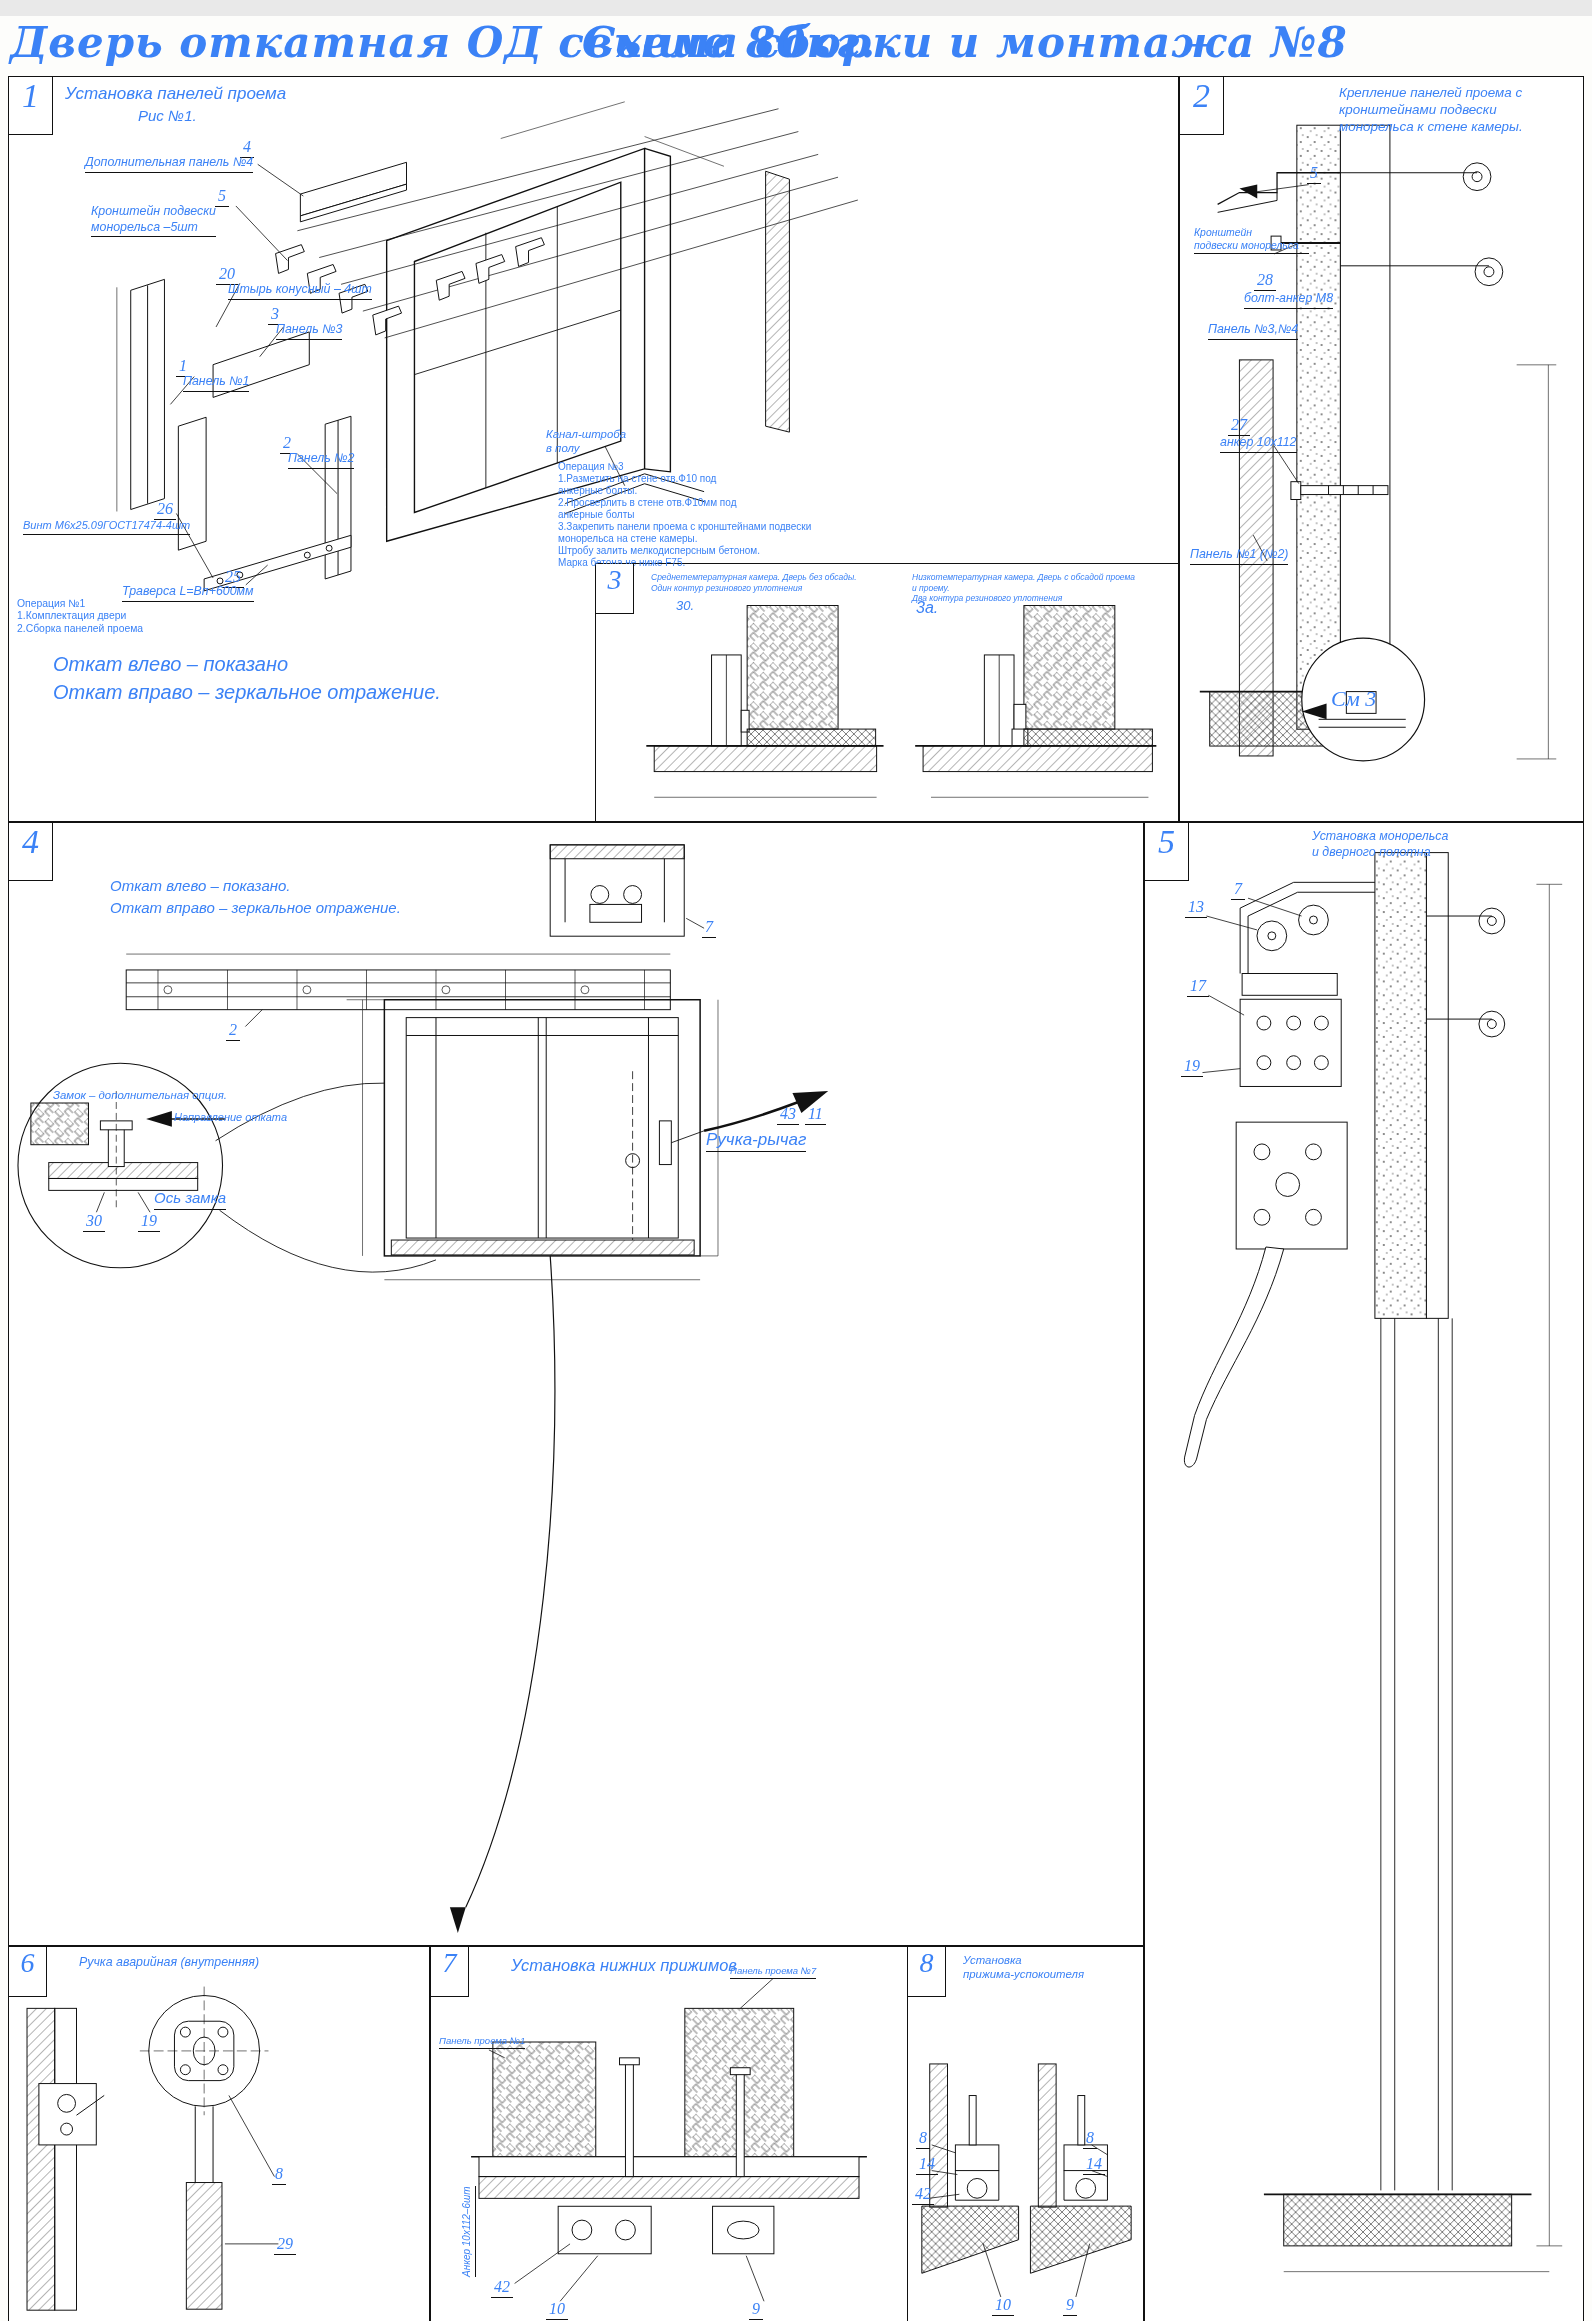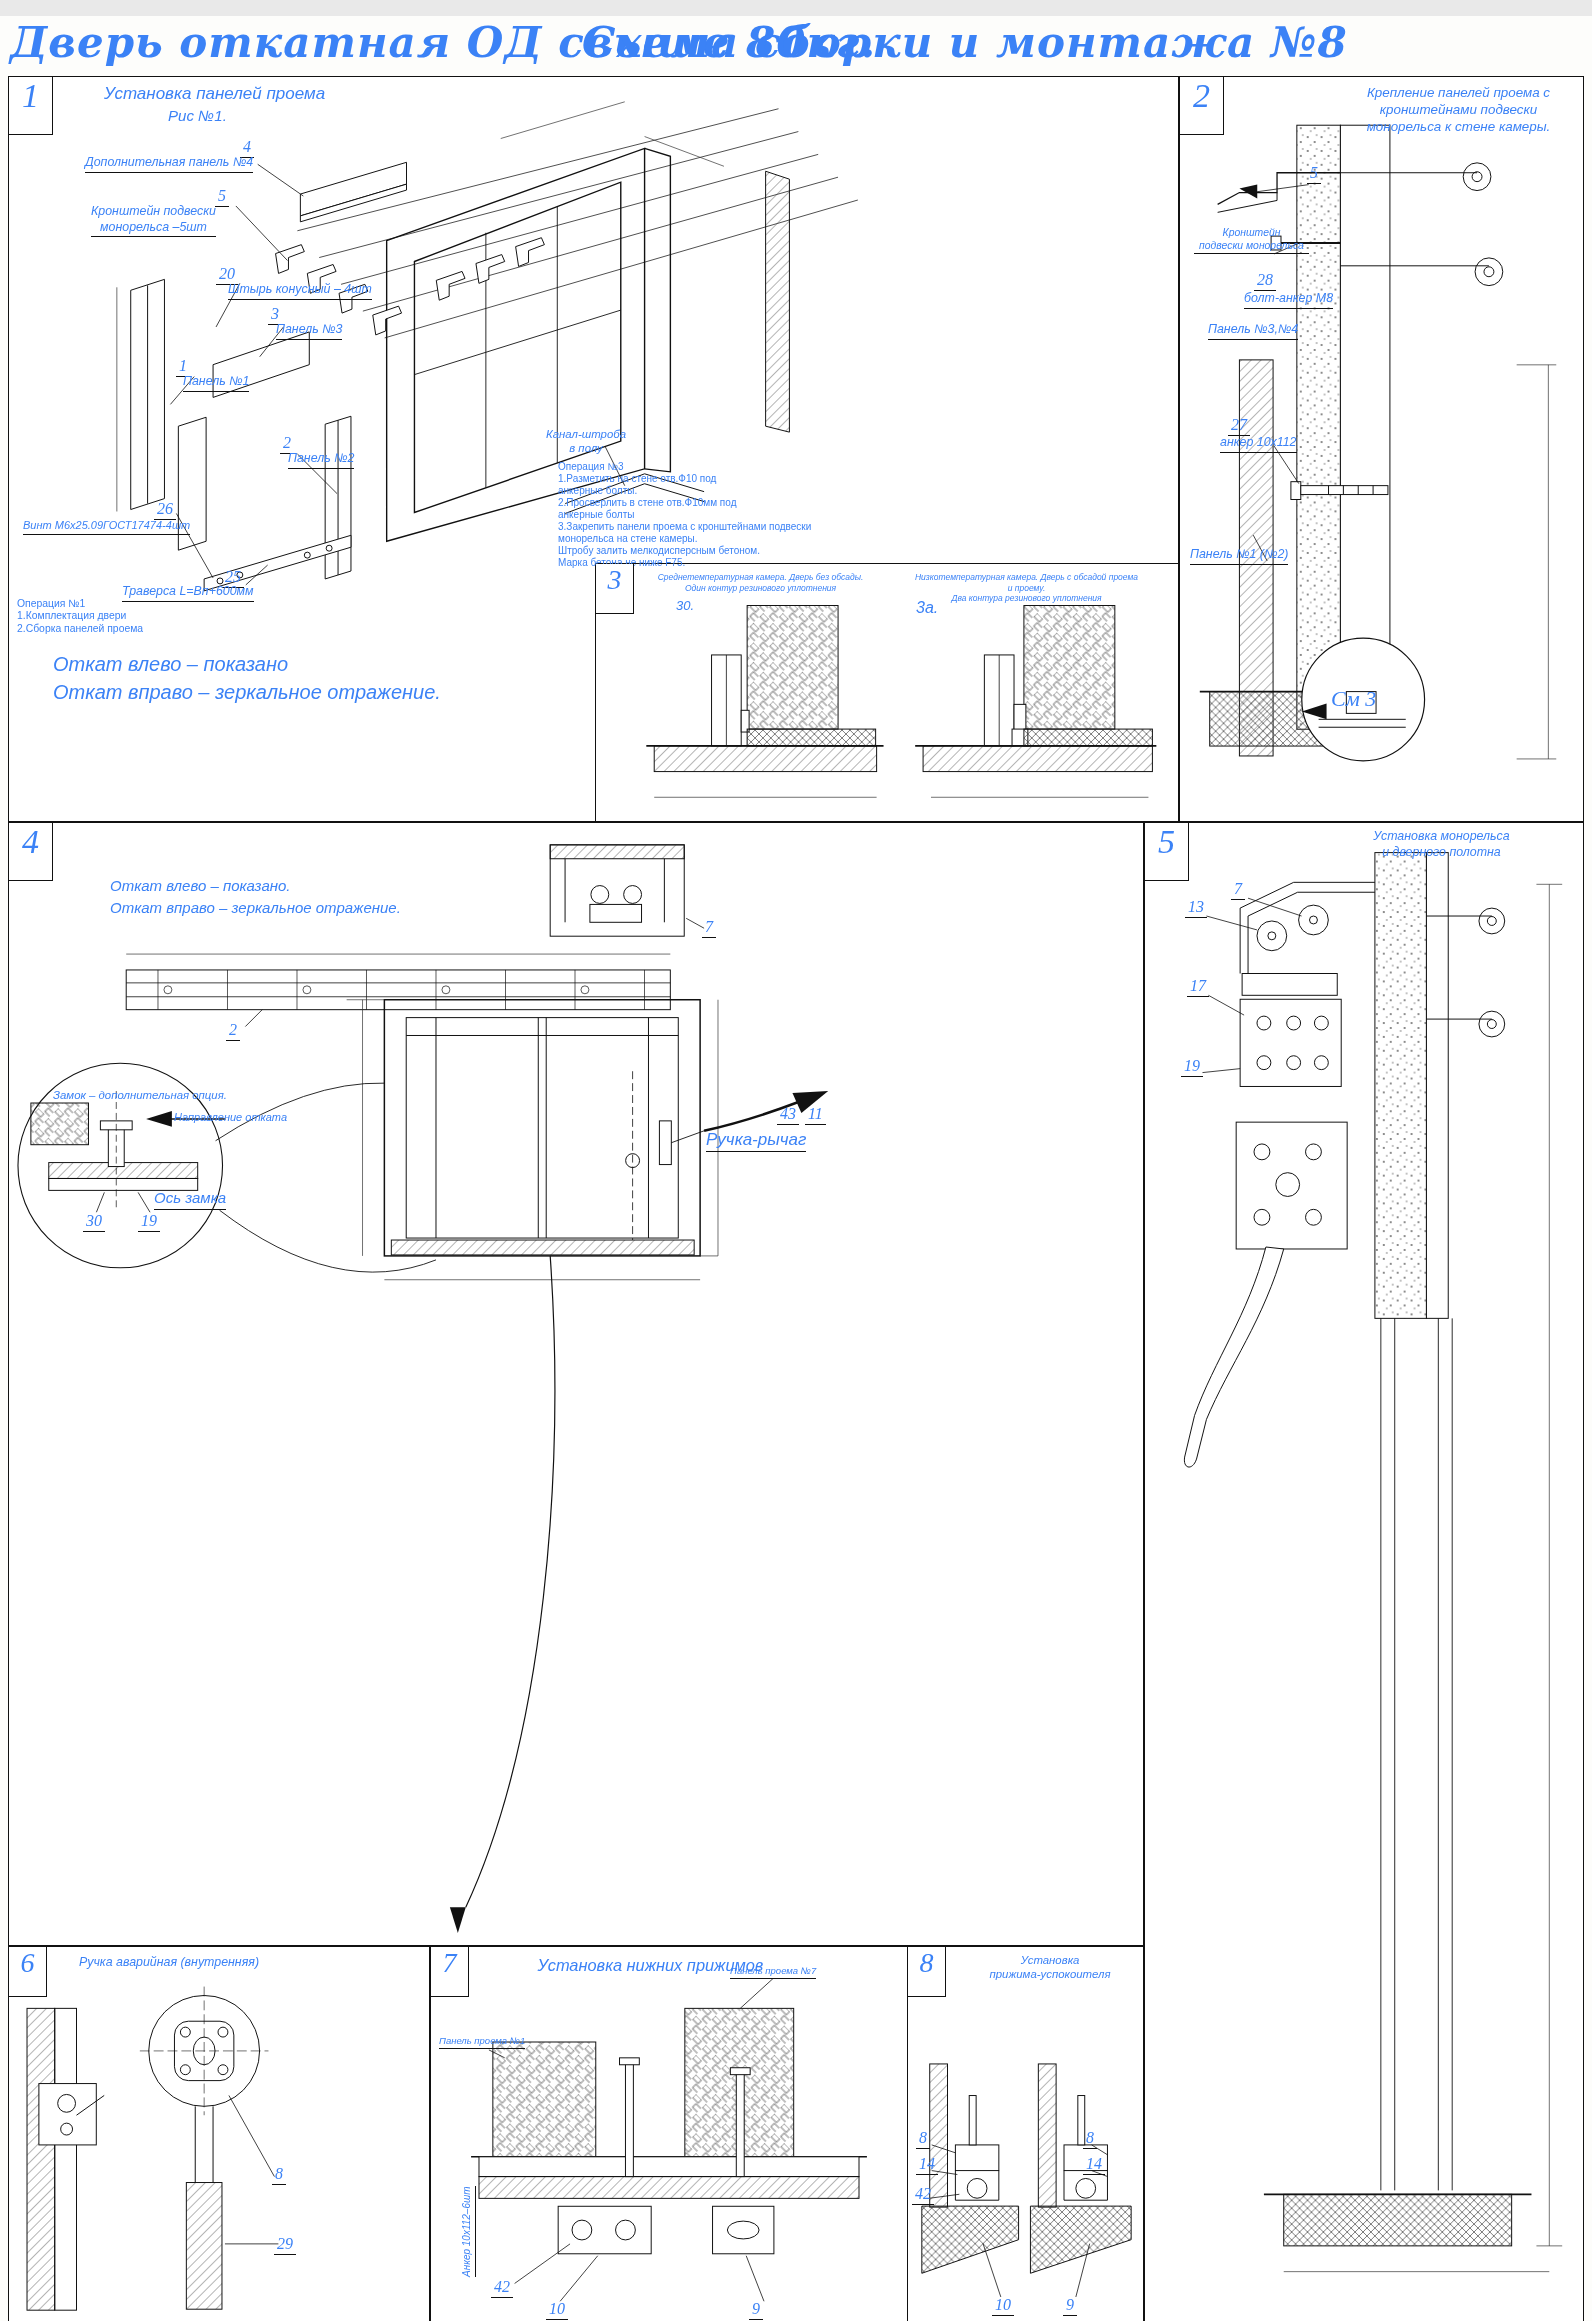--- a/index.html
+++ b/index.html
@@ -14,21 +14,21 @@
          border-bottom:1.5px solid #111;display:flex;align-items:flex-start;justify-content:center;
          font:italic 34px "Liberation Serif",serif;background:#fff;z-index:3}
   .badge.sm{width:38px;height:50px;font-size:28px}
   .hd{position:absolute;font-style:italic;font-size:17px;white-space:pre-line;line-height:1.25;z-index:2}
   .lbl{position:absolute;font-style:italic;font-size:12.4px;line-height:1.25;white-space:pre-line;z-index:2}
   .op{position:absolute;font-size:10.4px;line-height:1.2;white-space:pre-line;z-index:2}
   .co{position:absolute;font:italic 16px "Liberation Serif",serif;border-bottom:1.2px solid #111;
       padding:0 3px 1px 3px;line-height:1.05;z-index:2}
   .ul{border-bottom:1.2px solid #111;padding-bottom:1px}
   .big{font-size:20px}
-  .ctr{text-align:center}
+  .ctr{text-align:left}
   .vert{transform:rotate(-90deg);transform-origin:0 0;white-space:nowrap}
   .see{position:absolute;font:italic 22px "Liberation Serif",serif;z-index:2}
 </style>
 </head>
 <body>
 
 <div class="page">
 
   <svg width="0" height="0" style="position:absolute">
     <defs>

